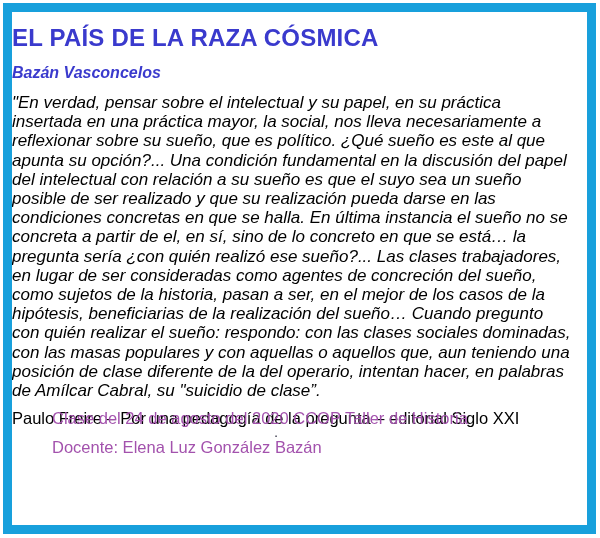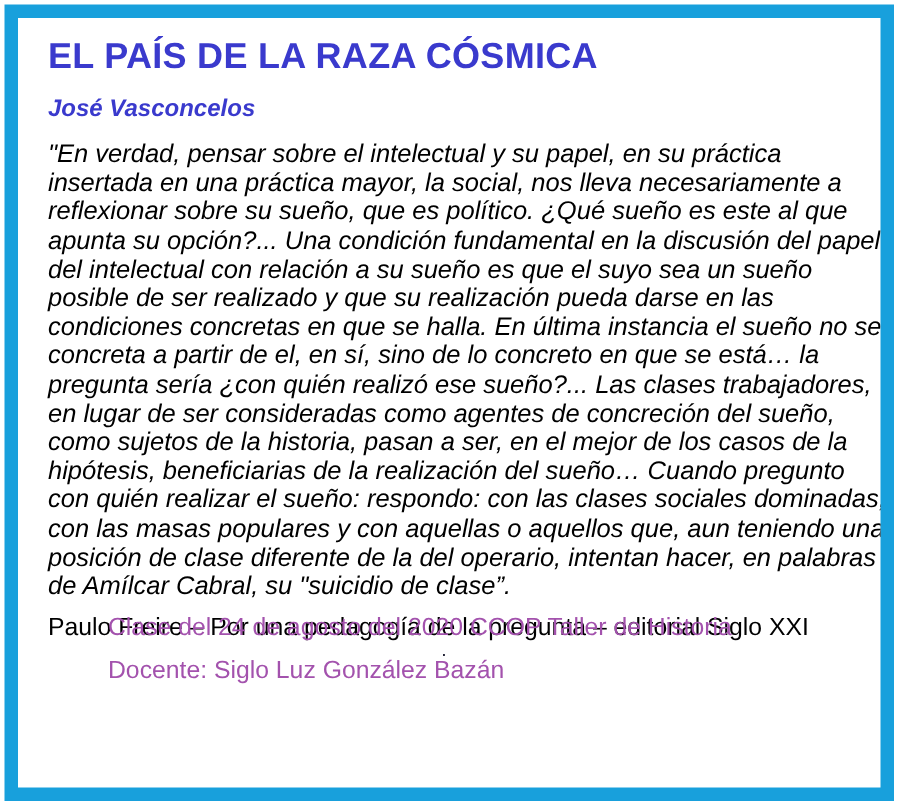--- a/index.html
+++ b/index.html
@@ -16,21 +16,21 @@
     width: 600px;
     height: 538px;
     padding: 3px 4px 4px 3px;
     background: #ffffff;
   }
   .frame {
     box-sizing: border-box;
     height: 100%;
     border: 9px solid var(--frame-border, #18a0dc);
     background: #ffffff;
-    padding: 6px 8px 2px 20px;
+    padding: 6px 8px 2px 0;
     overflow: hidden;
     position: relative;
   }
   .title {
     margin: 7px 0 0 0;
     font-size: 24px;
     line-height: 26px;
     font-weight: 700;
     letter-spacing: 0.2px;
     color: var(--heading-blue, #3a3acd);
@@ -74,22 +74,22 @@
   .note-teacher {
     margin-top: 1px;
   }
 </style>
 </head>
 <body>
 
 <div class="canvas">
   <div class="frame">
     <h1 class="title">EL PAÍS DE LA RAZA CÓSMICA</h1>
-    <h2 class="author">José Vasconcelos</h2>
+    <h2 class="author">Bazán Vasconcelos</h2>
     <p class="quote">"En verdad, pensar sobre el intelectual y su papel, en su práctica insertada en una práctica mayor, la social, nos lleva necesariamente a reflexionar sobre su sueño, que es político. ¿Qué sueño es este al que apunta su opción?... Una condición fundamental en la discusión del papel del intelectual con relación a su sueño es que el suyo sea un sueño posible de ser realizado y que su realización pueda darse en las condiciones concretas en que se halla. En última instancia el sueño no se concreta a partir de el, en sí, sino de lo concreto en que se está… la pregunta sería ¿con quién realizó ese sueño?... Las clases trabajadores, en lugar de ser consideradas como agentes de concreción del sueño, como sujetos de la historia, pasan a ser, en el mejor de los casos de la hipótesis, beneficiarias de la realización del sueño… Cuando pregunto con quién realizar el sueño: respondo: con las clases sociales dominadas, con las masas populares y con aquellas o aquellos que, aun teniendo una posición de clase diferente de la del operario, intentan hacer, en palabras de Amílcar Cabral, su "suicidio de clase”.</p>
     <p class="attribution">Paulo Freire – Por una pedagogía de la pregunta – editorial Siglo XXI</p>
     <div class="note-block">
       <div class="note-class">Clase del 24 de agosto del 2020 CCOP Taller de Historia</div>
       <div class="note-dot">.</div>
-      <div class="note-teacher">Docente: Siglo Luz González Bazán</div>
+      <div class="note-teacher">Docente: Elena Luz González Bazán</div>
     </div>
   </div>
 </div>
 
 </body></html>

